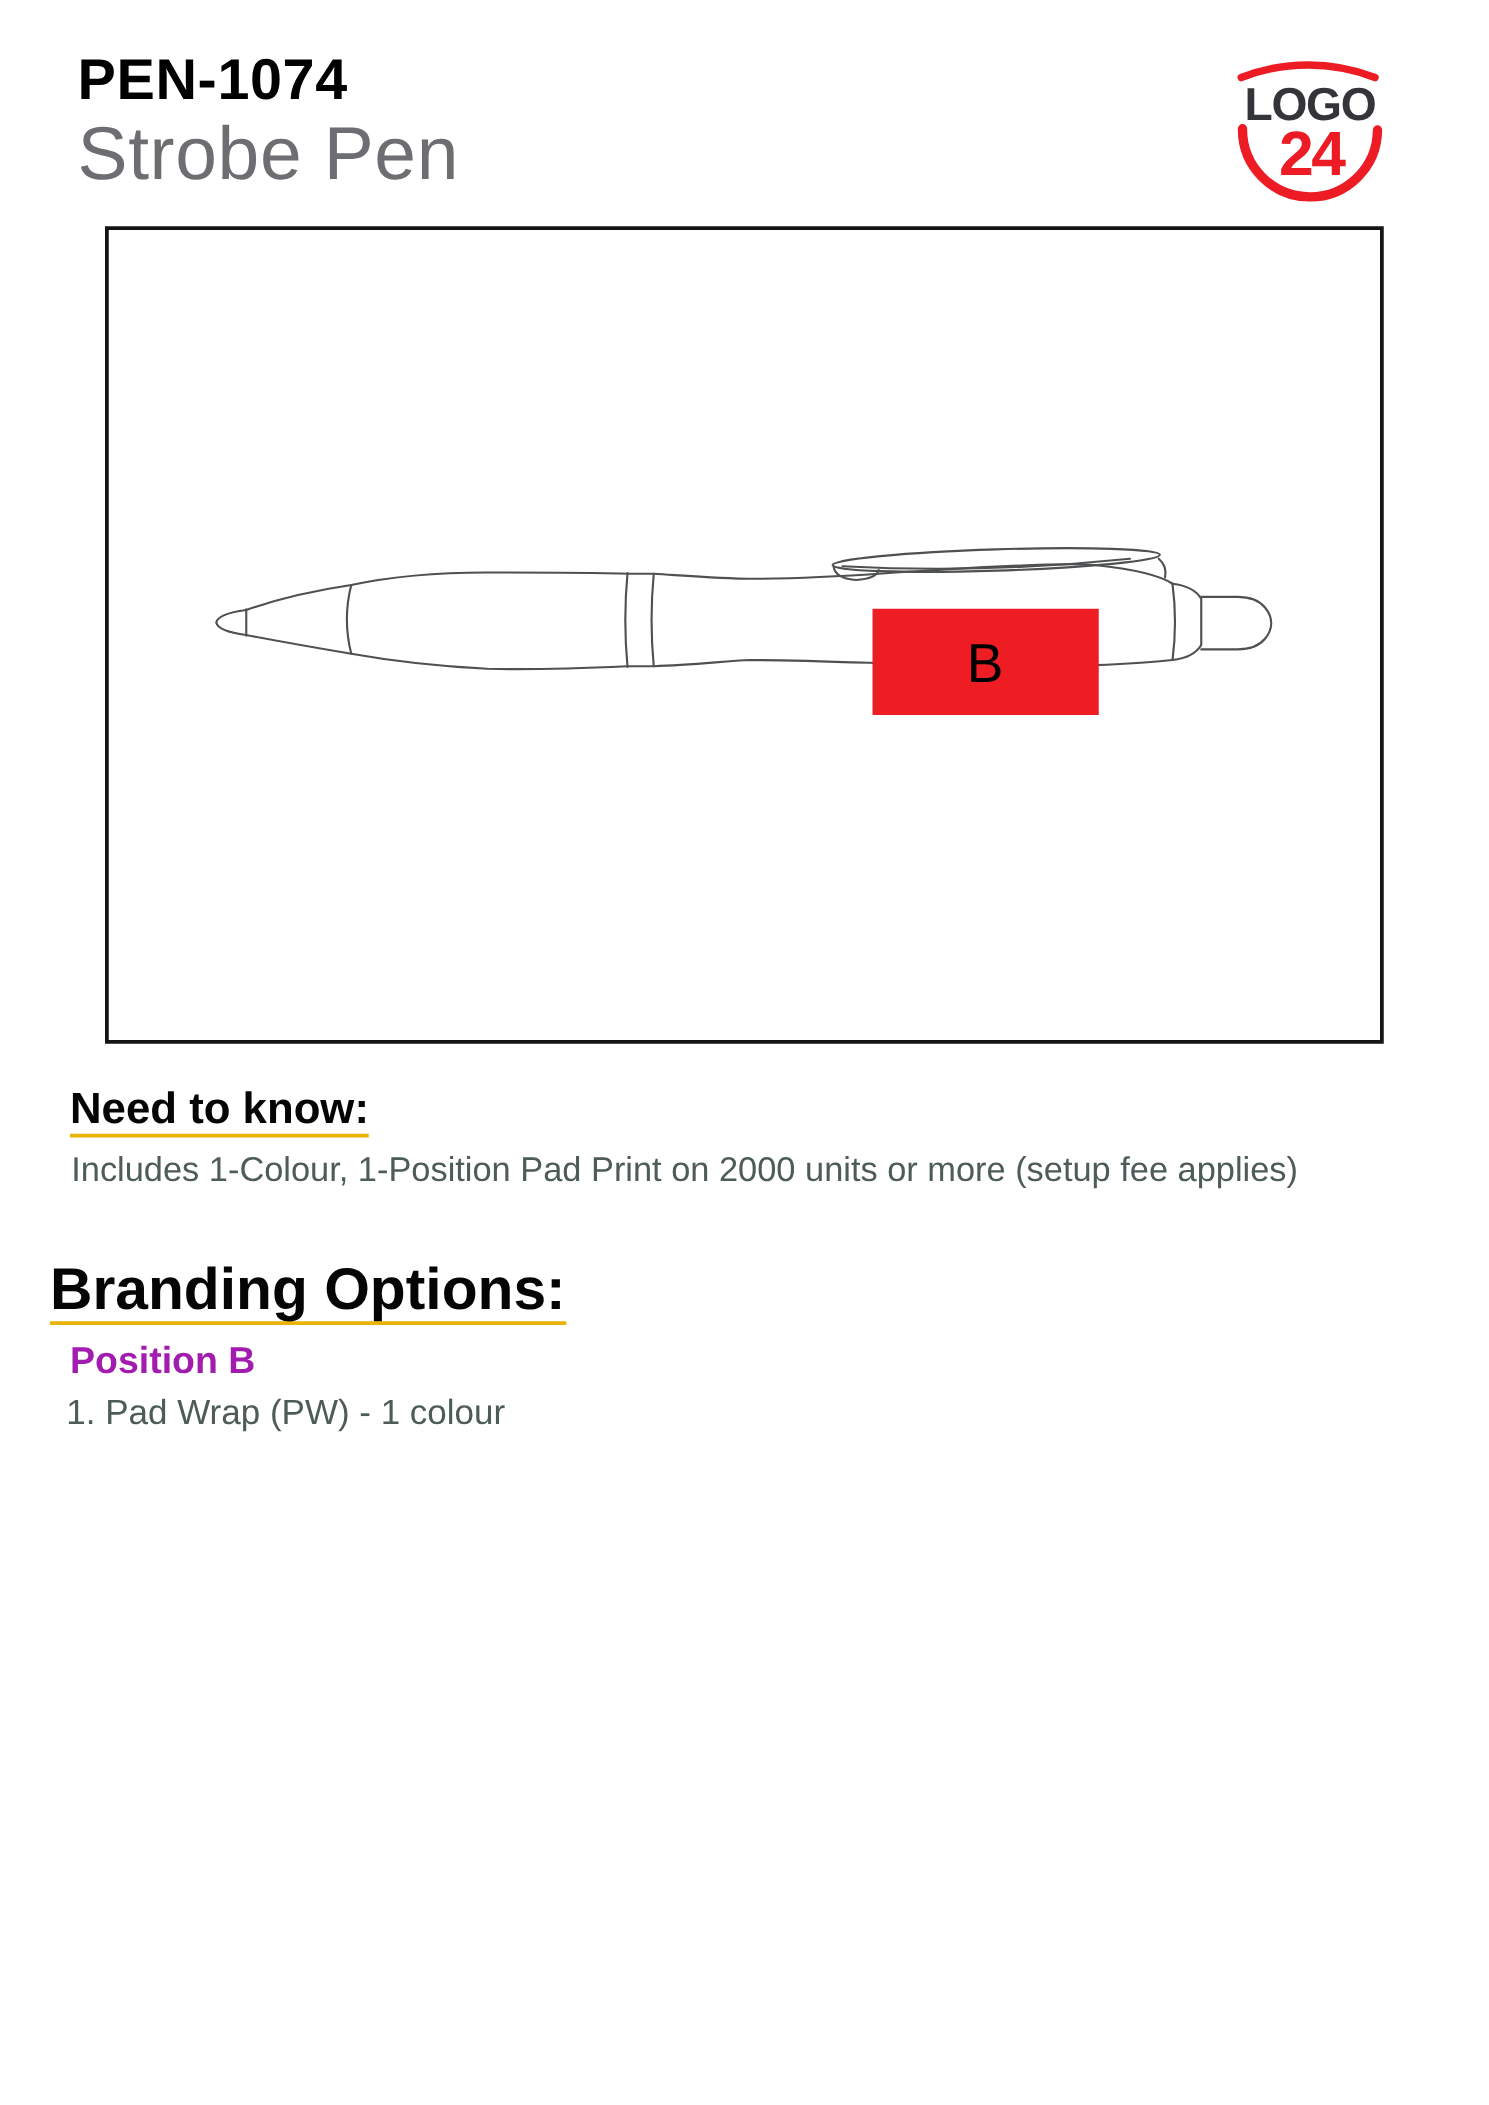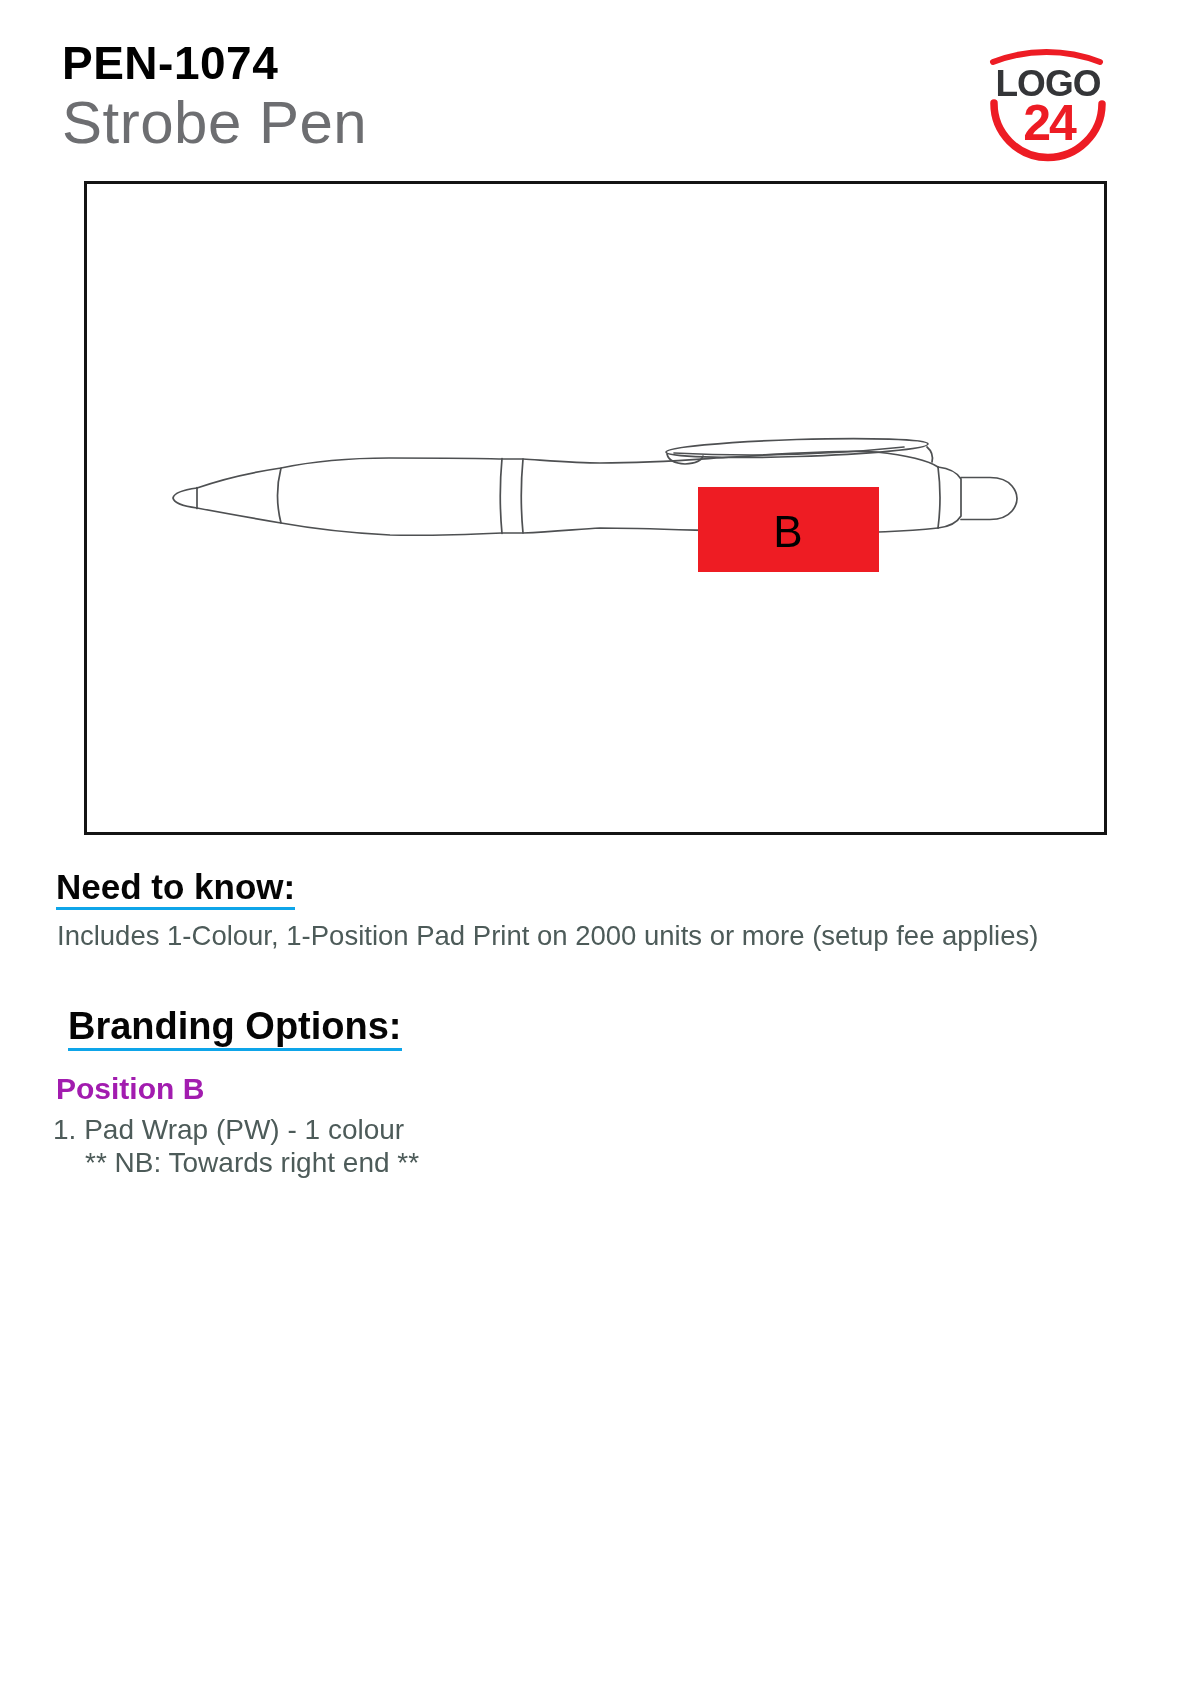--- a/index.html
+++ b/index.html
@@ -19,28 +19,28 @@
   .image-box{
     left:84px;top:181px;width:1017px;height:648px;
     border:3px solid #141414;background:#ffffff;
   }
   .image-box svg{position:absolute;left:0;top:0;width:100%;height:100%;}
   .pen-line{fill:none;stroke:#4e5052;stroke-width:1.7;stroke-linecap:round;}
   .section-heading{
     font-weight:bold;color:#050505;line-height:1;
   }
   .section-heading .ul{
-    display:inline-block;border-bottom:3px solid #0ea5e9;padding-bottom:3px;
+    display:inline-block;border-bottom:3px solid #eab308;padding-bottom:3px;
   }
   .need-heading{left:56px;top:869px;font-size:35px;}
   .need-body{
     left:57px;top:919px;font-size:27.5px;color:#4d5b59;line-height:1.2;
     white-space:nowrap;
   }
-  .branding-heading{left:68px;top:1007px;font-size:38px;}
+  .branding-heading{left:40px;top:1007px;font-size:47px;}
   .position-heading{
     left:56px;top:1074px;font-size:30px;font-weight:bold;color:#a21caf;line-height:1;
   }
   .branding-list{
     left:53px;top:1114px;font-size:28px;color:#4d5b59;line-height:32.5px;
   }
   .branding-list .indent{padding-left:32px;}
   .logo{left:975px;top:34px;width:150px;height:135px;}
   .logo text{font-family:"Liberation Sans", sans-serif;font-weight:bold;}
 </style>
@@ -99,16 +99,15 @@
     <span class="ul">Need to know:</span>
   </div>
   <div class="abs need-body">Includes 1-Colour, 1-Position Pad Print on 2000 units or more (setup fee applies)</div>
 
   <div class="abs section-heading branding-heading">
     <span class="ul">Branding Options:</span>
   </div>
   <div class="abs position-heading">Position B</div>
   <div class="abs branding-list">
     <div>1. Pad Wrap (PW) - 1 colour</div>
-    <div class="indent">** NB: Towards right end **</div>
   </div>
 
 </div>
 
 </body></html>

